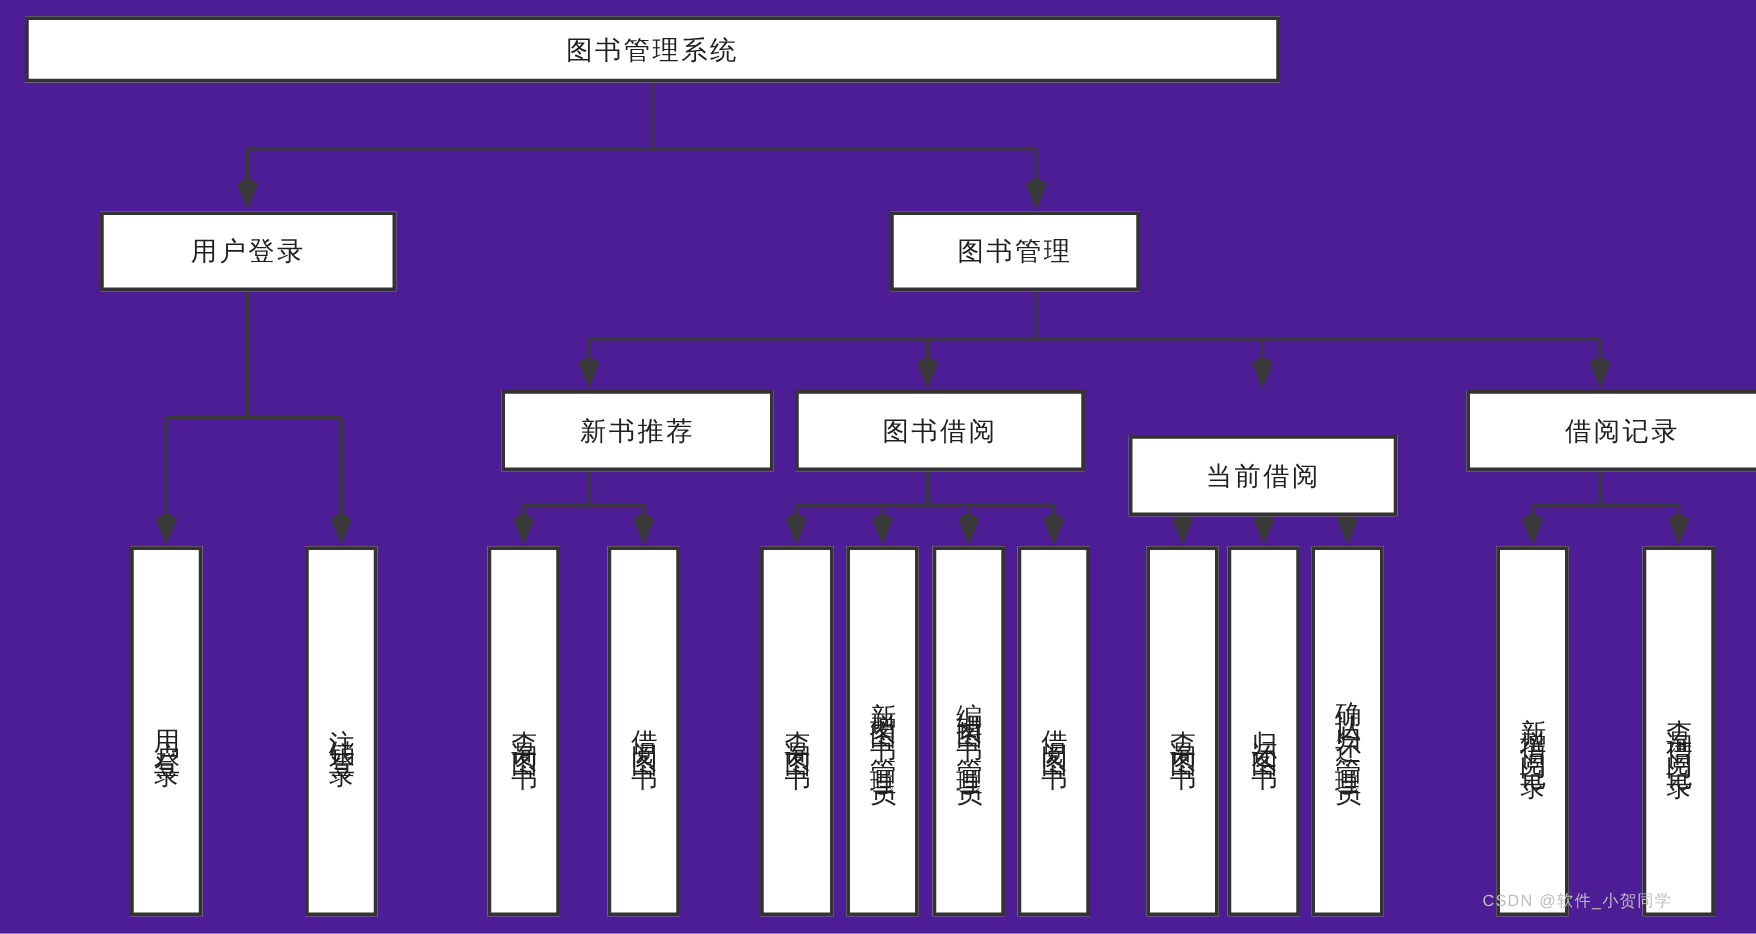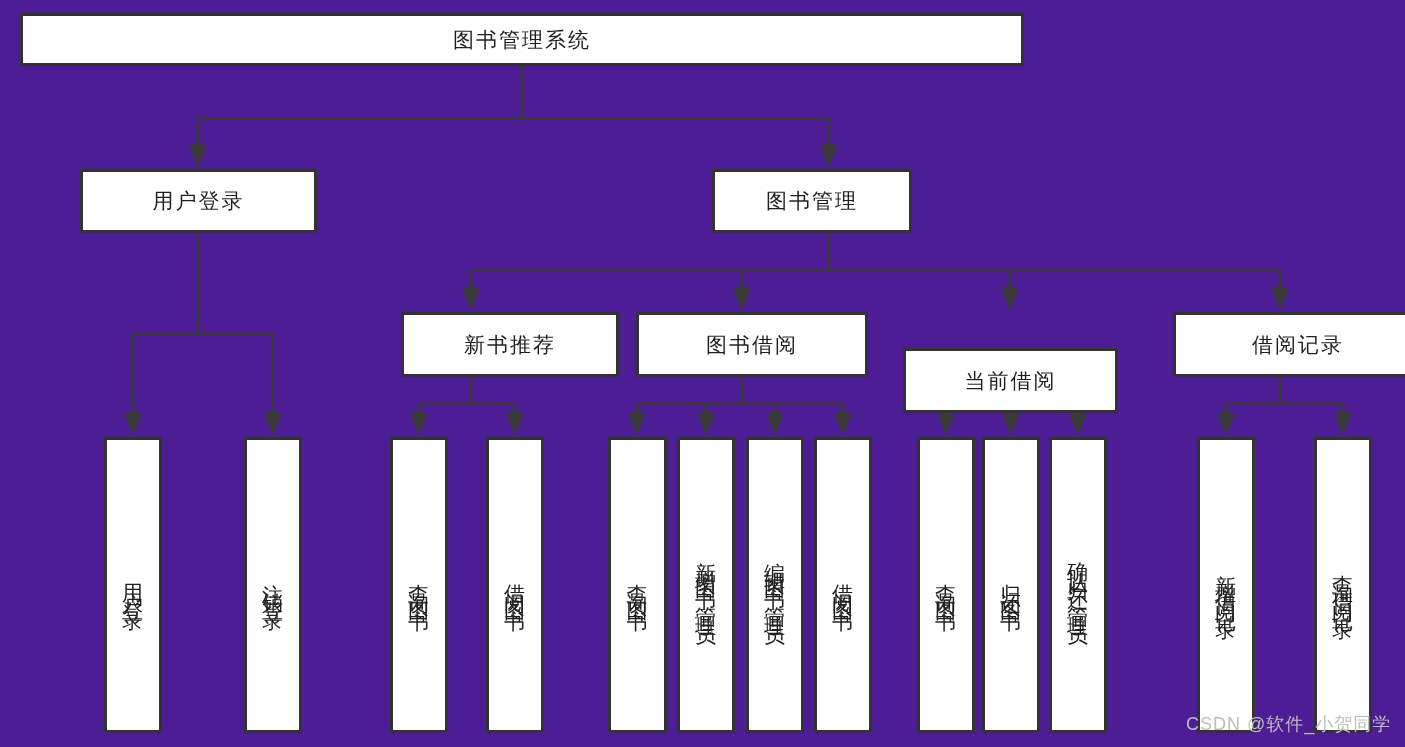--- a/index.html
+++ b/index.html
@@ -43,21 +43,21 @@
     font-size: 21px;
     letter-spacing: 9px;
     line-height: 1;
     white-space: nowrap;
   }
   .watermark {
     position: absolute;
     left: 1186px;
     top: 712px;
     z-index: 3;
-    font-size: 18px;
+    font-size: 13px;
     color: #bdbdbd;
     letter-spacing: 1px;
     white-space: nowrap;
   }
 </style>
 </head>
 <body>
 
 <div class="canvas">
 

